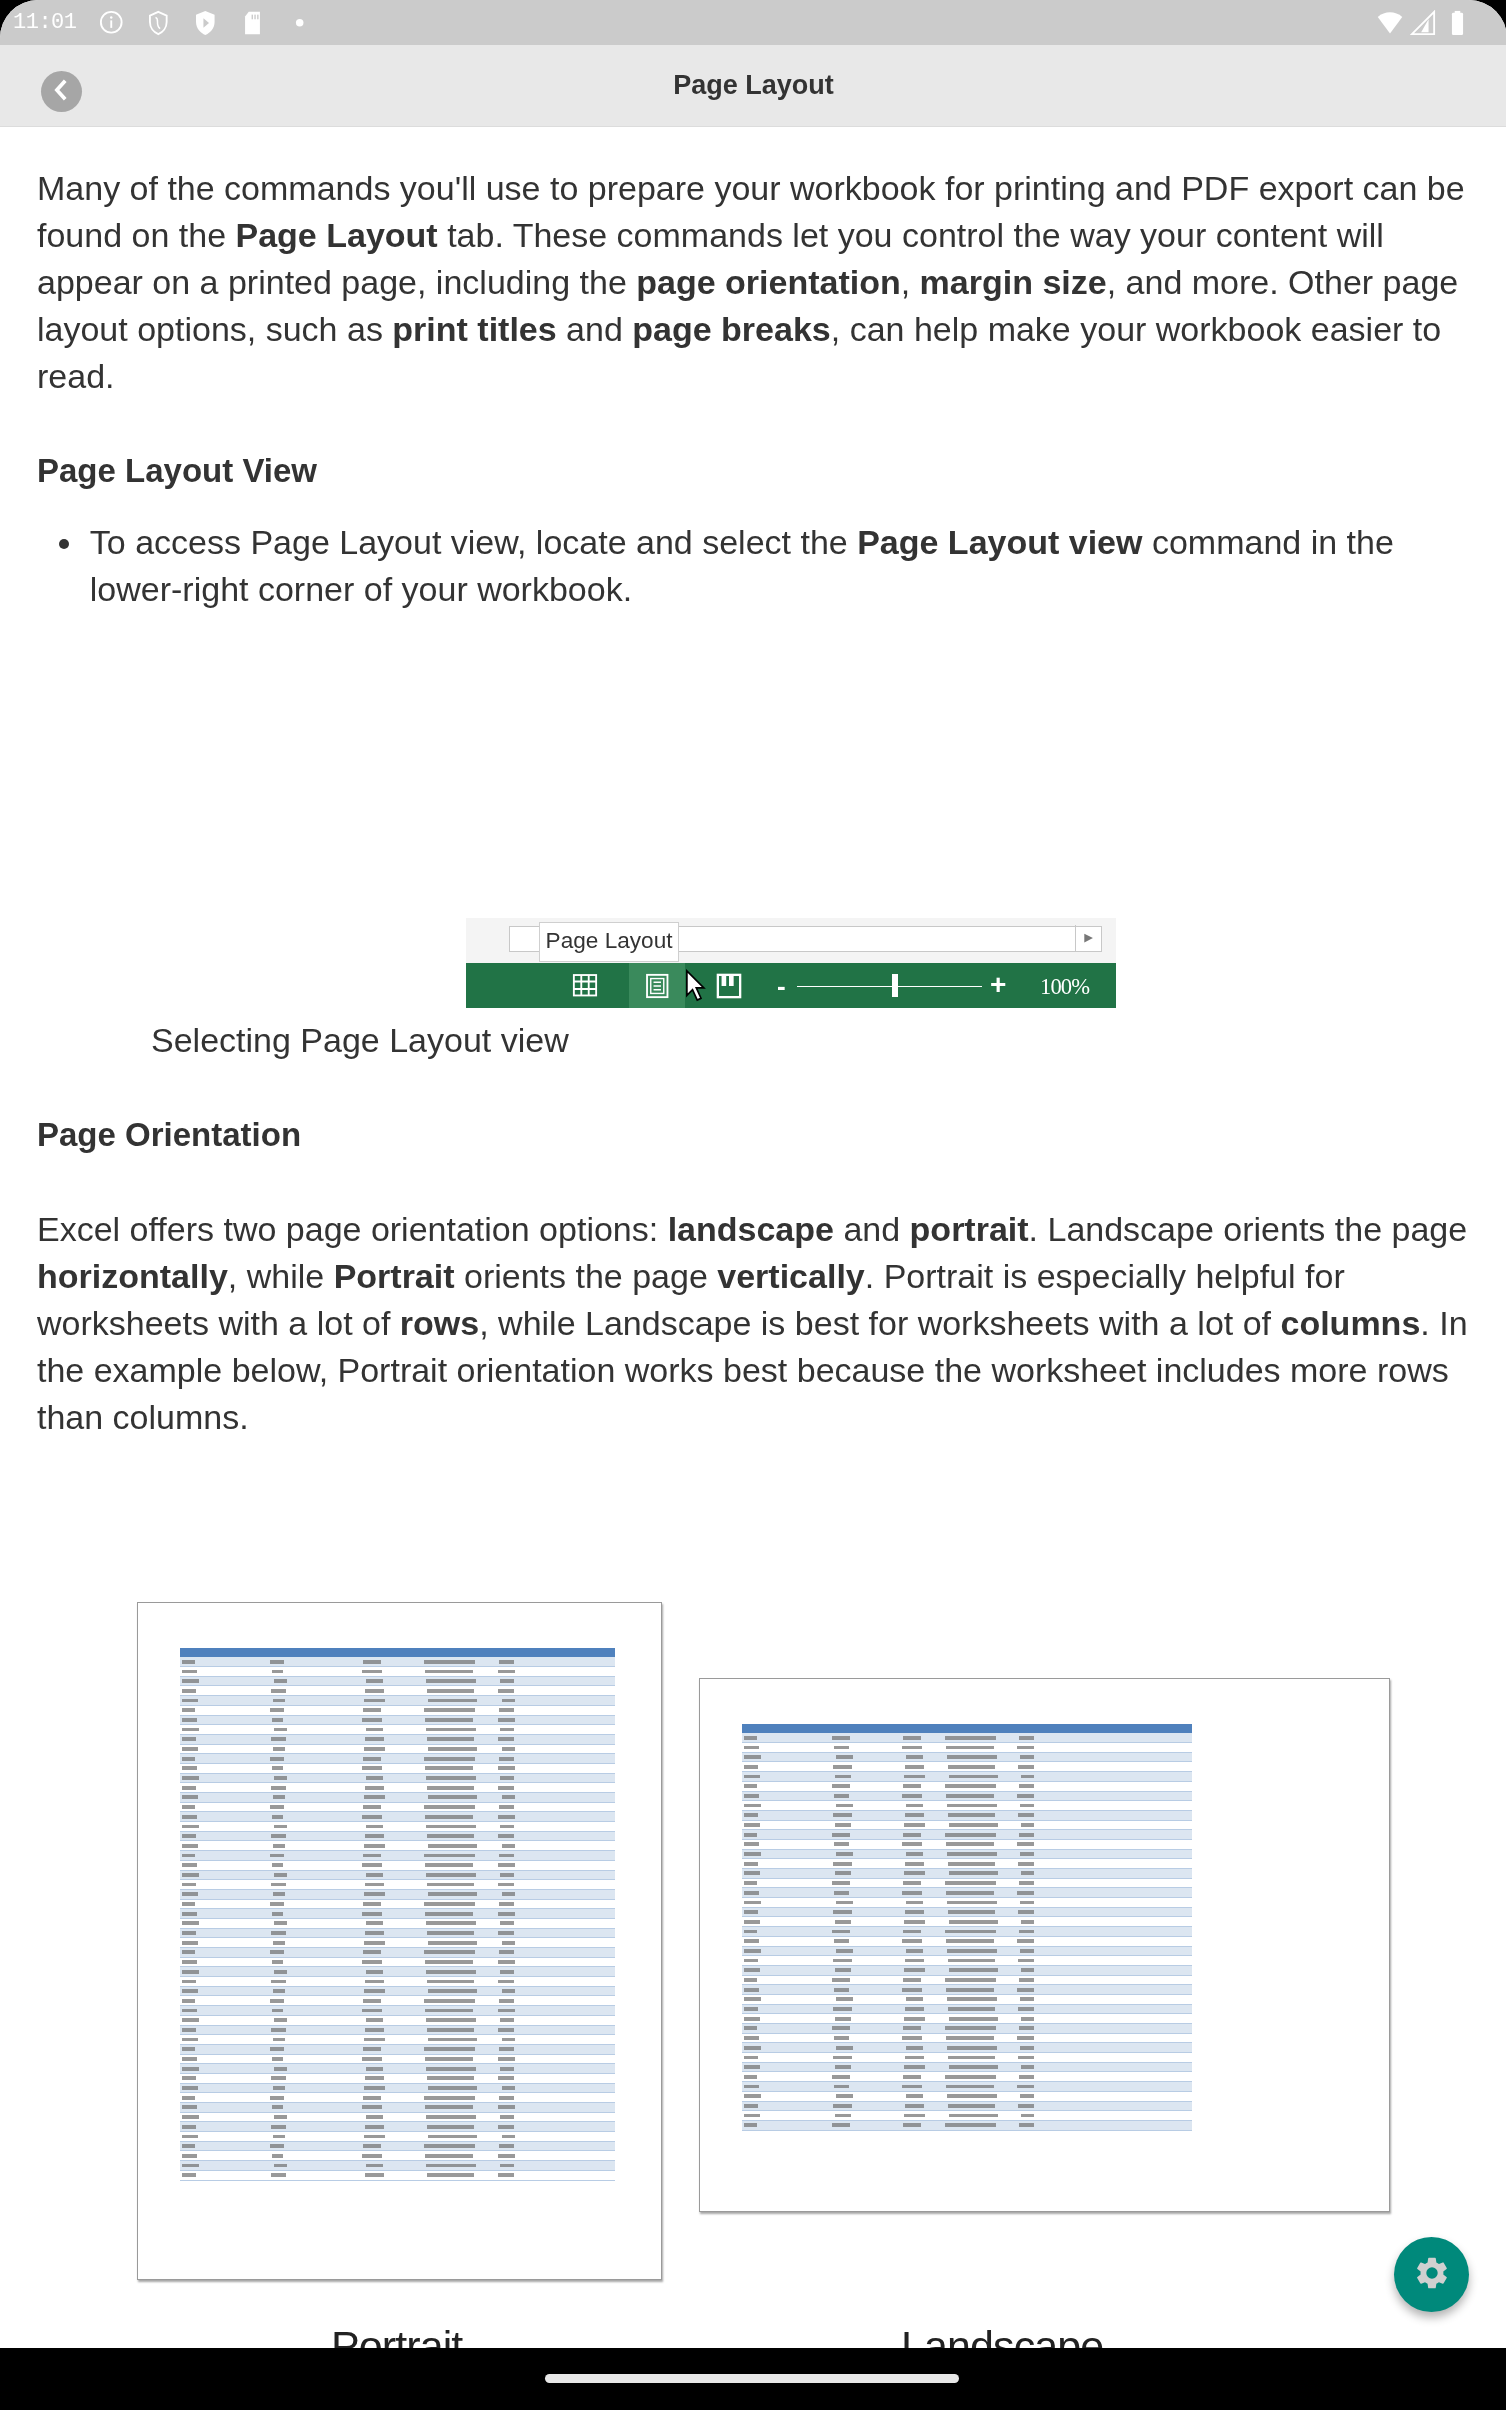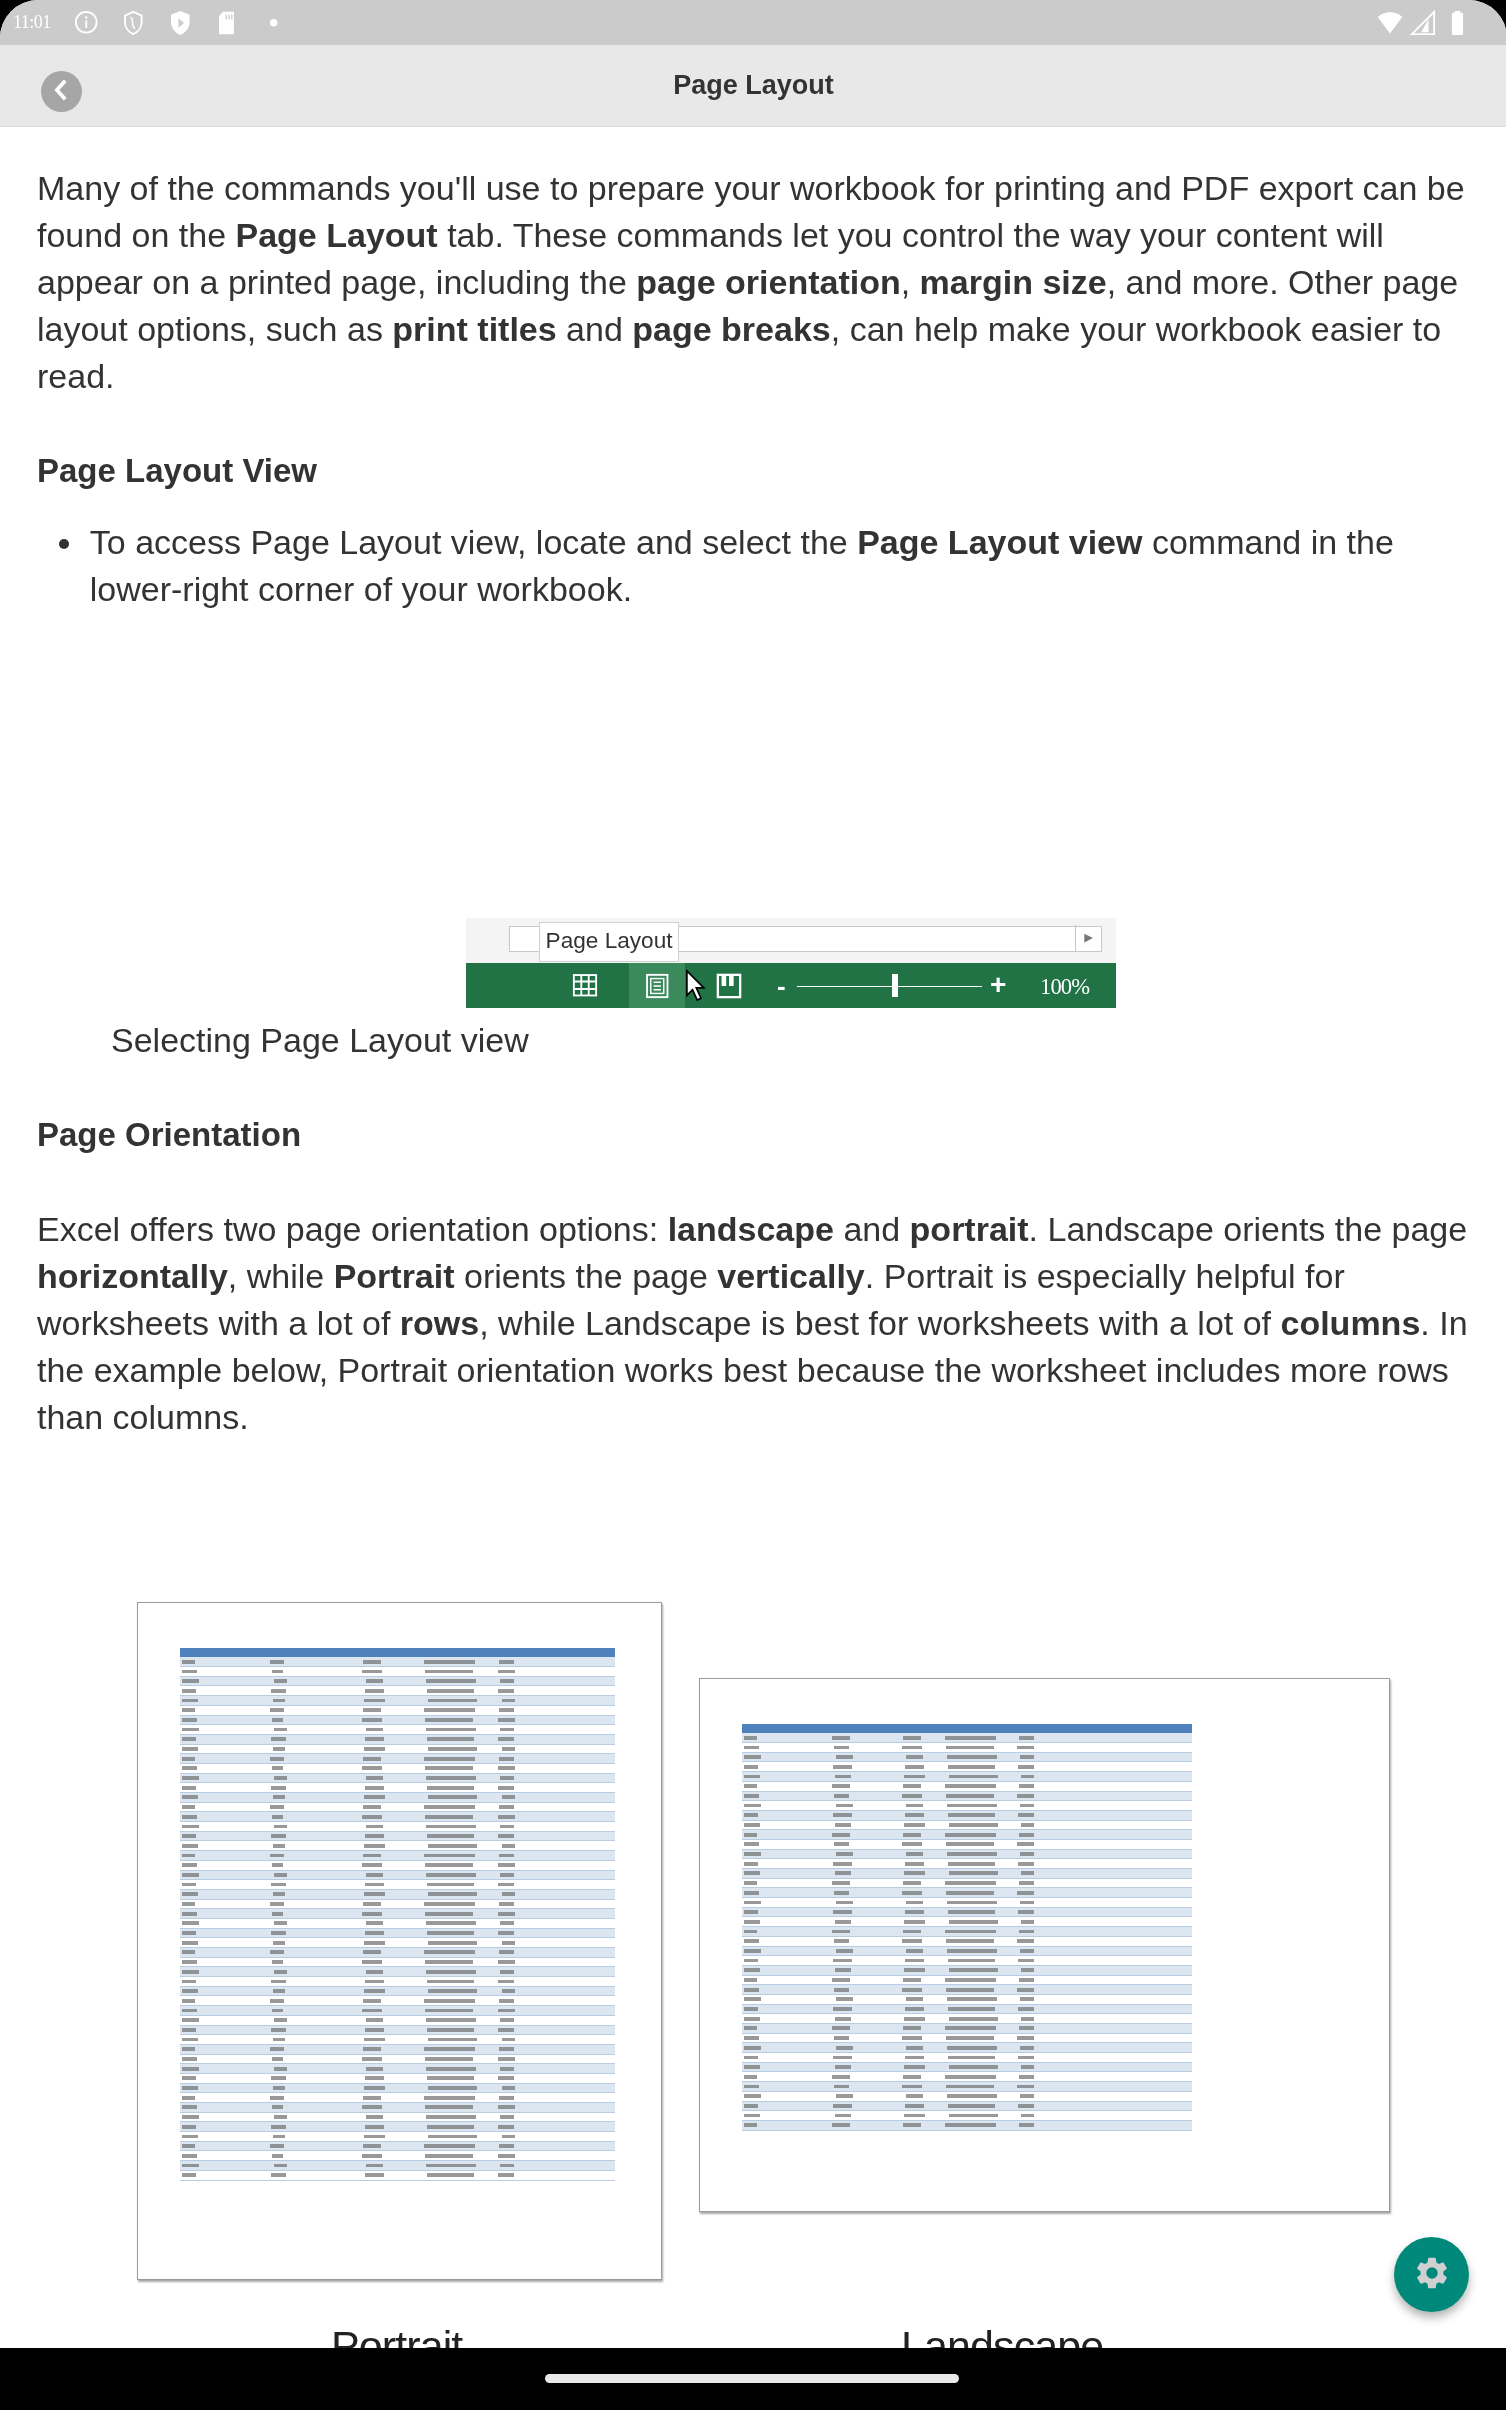--- a/index.html
+++ b/index.html
@@ -1,34 +1,34 @@
 <!DOCTYPE html>
 <html style="font-size:15px"><head>
 <meta charset="utf-8">
 <style>
   * { box-sizing: border-box; margin: 0; padding: 0; }
   html, body { width: 1507px; height: 2411px; overflow: hidden; background: #000; }
   body { font-family: "Liberation Sans", sans-serif; color: #333; position: relative; }
   .screen { position: absolute; left: 0; top: 0; width: 1507px; height: 2411px; background: #fff; border-radius: 38px 38px 0 0; overflow: hidden; }
   .statusbar { position: absolute; left: 0; top: 0; width: 1507px; height: 45px; background: #cbcbcb; display: flex; align-items: center; padding: 0 36px 0 13px; color: #fff; }
-  .statusbar .time { font-size: 18px; font-family: Liberation Serif, serif; font-weight: 300; letter-spacing: -0.5px; color: #fff; }
+  .statusbar .time { font-size: 22px; font-family: Liberation Mono, monospace; font-weight: 300; letter-spacing: -0.5px; color: #fff; }
   .statusbar .icons-left { display: flex; align-items: center; gap: 19px; margin-left: 21px; }
   .statusbar .icons-right { margin-left: auto; display: flex; align-items: center; gap: 5.6px; }
   .sb-icon { width: 28px; height: 28px; display: inline-flex; align-items: center; justify-content: center; }
   .appbar { position: absolute; left: 0; top: 45px; width: 1507px; height: 82px; background: #e8e8e8; border-bottom: 1.9px solid #dcdcdc; }
   .appbar .back { position: absolute; left: 41px; top: 26px; width: 41px; height: 41px; border-radius: 50%; background: #a6a6a6; display: flex; align-items: center; justify-content: center; cursor: pointer; }
   .appbar .title { position: absolute; left: 0; right: 0; top: 24.5px; text-align: center; font-size: 27px; font-weight: bold; color: #333; }
   .content { position: absolute; left: 37px; top: 127px; width: 1441px; }
   h2.intro { font-size: 40px; font-weight: bold; color: #333; margin-top: 83px; line-height: 47px; }
   p.body { font-size: 34px; line-height: 47px; color: #333; }
   p.body b, li b { font-weight: bold; }
   h3.sect { font-size: 33px; font-weight: bold; color: #333; line-height: 47px; }
   ul.bullets { padding-left: 49px; margin-top: 24.5px; }
   ul.bullets li { font-size: 34px; line-height: 47px; color: #333; list-style: disc; padding-left: 3.8px; }
-  .caption { font-size: 34px; line-height: 47px; color: #333; }
+  .caption { font-size: 34px; line-height: 47px; color: #333; margin-left: 40px; }
   
   .excel-strip { position: absolute; left: 429px; top: 790px; width: 650px; height: 90px; background: #f4f4f4; }
   .excel-strip .scroll { position: absolute; left: 43px; top: 7.5px; width: 593px; height: 26px; background: #fff; border: 1.9px solid #c8c8c8; }
   .excel-strip .scroll .arrow { position: absolute; right: 0; top: -1.9px; width: 26px; height: 26px; border-left: 1.9px solid #c8c8c8; display: flex; align-items: center; justify-content: center; font-size: 11.3px; color: #777; }
   .excel-strip .green { position: absolute; left: 0; top: 45px; width: 650px; height: 45px; background: #217346; }
   .excel-strip .tooltip { position: absolute; left: 73px; top: 3.8px; height: 40px; padding: 0 5.6px; background: #fff; border: 1.9px solid #cfcfcf; font-size: 22.6px; line-height: 36px; color: #333; white-space: nowrap; z-index: 2; }
   .excel-strip .vbtn { position: absolute; top: 0; width: 56px; height: 45px; display: flex; align-items: center; justify-content: center; }
   .excel-strip .vbtn.active { background: #3a8a5c; }
   .excel-strip .zoom-minus { position: absolute; left: 311px; top: 7.5px; color: #fff; font-size: 26px; font-weight: bold; }
   .excel-strip .zoom-line { position: absolute; left: 331px; top: 22.6px; width: 185px; height: 1.9px; background: #fff; }

